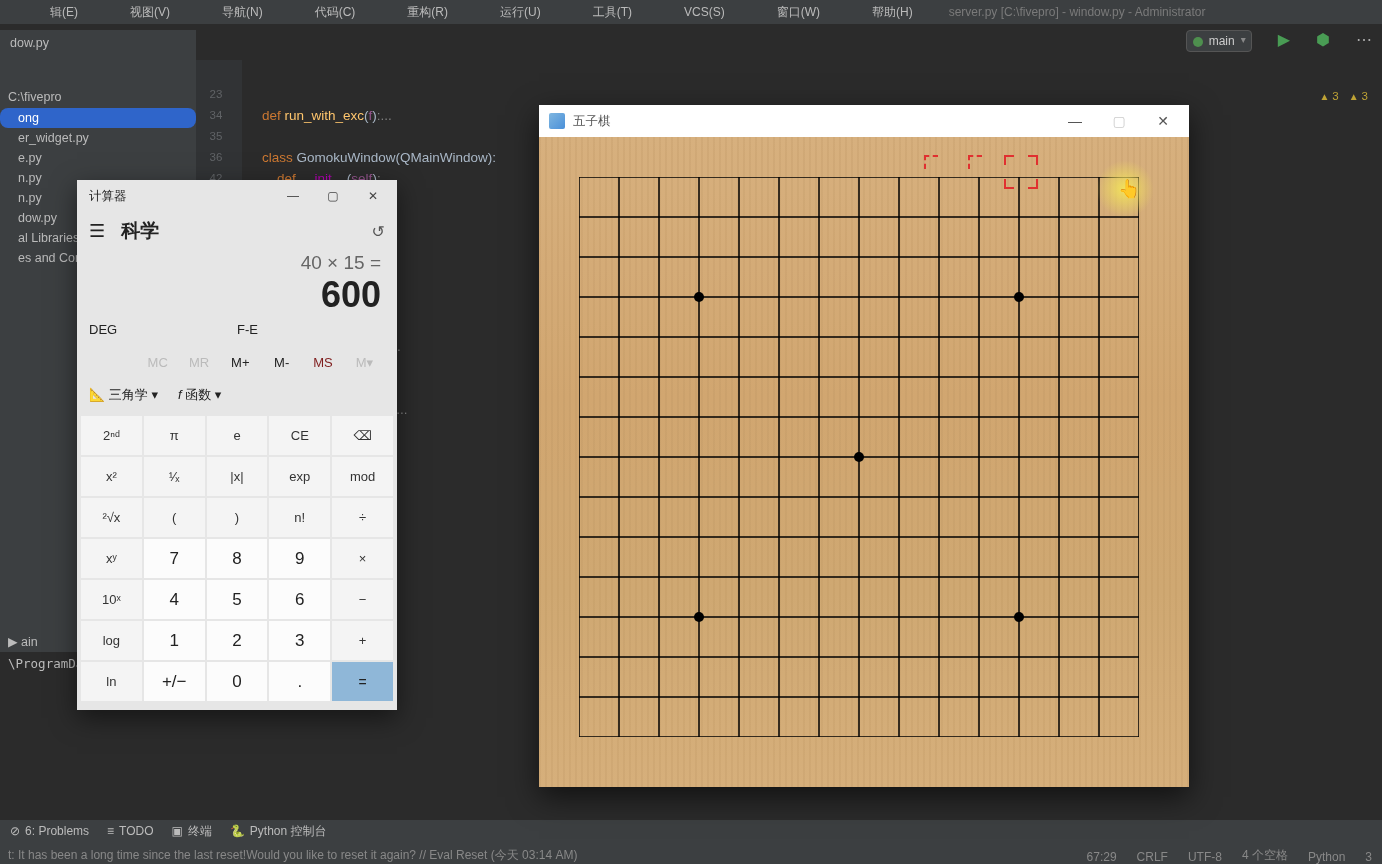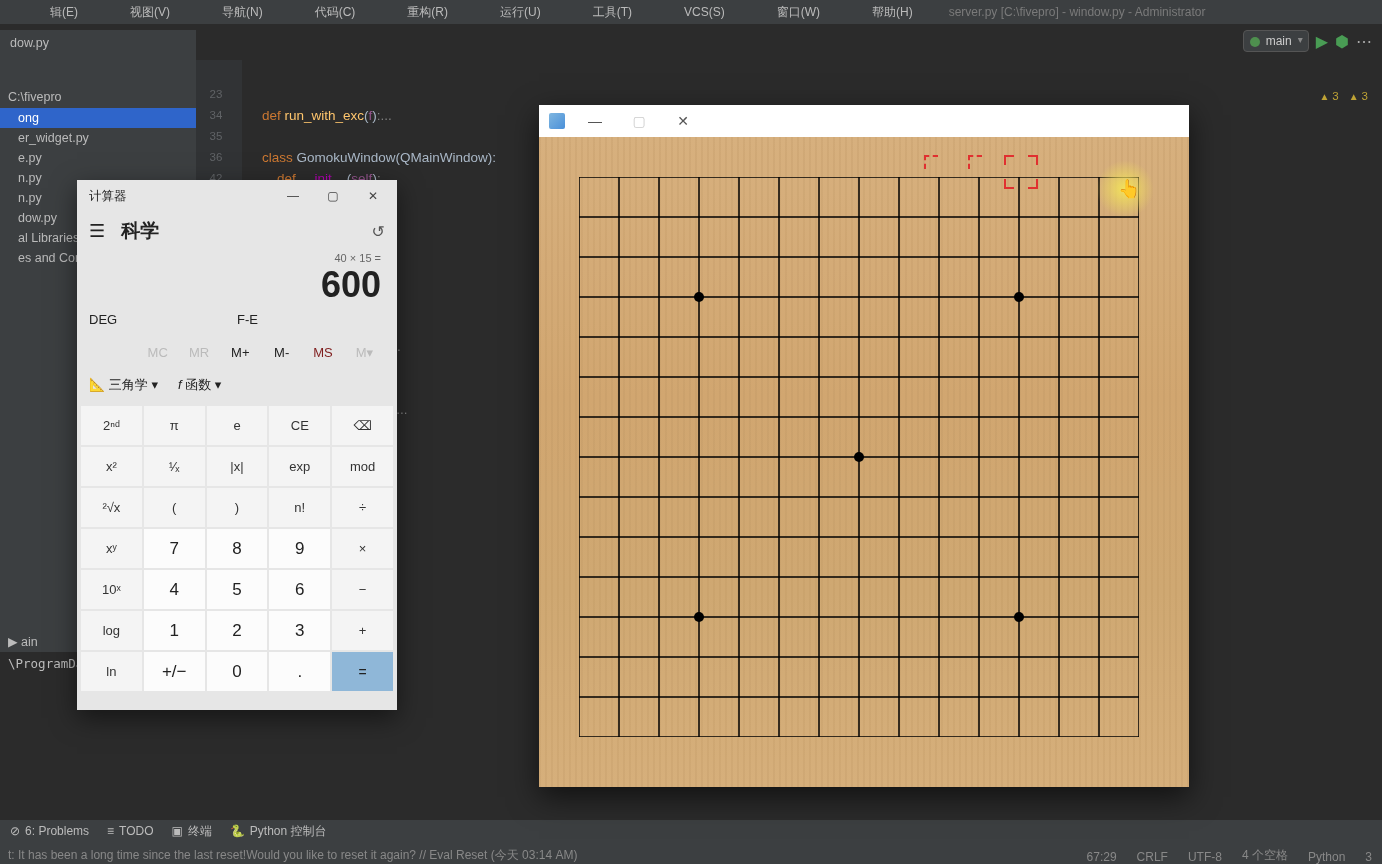--- a/index.html
+++ b/index.html
@@ -5,40 +5,40 @@
 * { box-sizing: border-box; margin: 0; padding: 0; font-family: "Segoe UI", "Microsoft YaHei", sans-serif; }
 html, body { width: 1382px; height: 864px; overflow: hidden; background: #2b2b2b; color: #a9b7c6; }
 body { position: relative; }
 
 
 .ide-menu { height: 24px; background: #3c3f41; display: flex; align-items: center; padding: 0 6px; font-size: 12px; color: #bbb; }
 .ide-menu .mi { padding: 2px 8px; cursor: default; margin-left: 36px; }
 .ide-menu .title { margin-left: 28px; color: #7a7a7a; }
 
 
-.ide-toolbar { position: absolute; top: 30px; right: 10px; display: flex; align-items: center; gap: 7px; }
+.ide-toolbar { position: absolute; top: 30px; right: 10px; display: flex; gap: 26px; }
 .run-select { background: #3c3f41; border: 1px solid #555; border-radius: 4px; padding: 3px 16px 3px 22px; color: #ccc; font-size: 12px; position: relative; }
 .run-select::before { content: ""; position: absolute; left: 6px; top: 6px; width: 10px; height: 10px; border-radius: 50%; background: #4e8f4e; }
 .run-select::after { content: "▾"; position: absolute; right: 5px; top: 3px; color: #888; font-size: 10px; }
 
 
 .tabs-row { position: absolute; left: 0; top: 32px; right: 0; height: 28px; background: #3c3f41; display: flex; align-items: center; padding-left: 200px; }
 .tab { display: flex; align-items: center; gap: 6px; padding: 0 10px; height: 28px; font-size: 12px; color: #bbb; border-right: 1px solid #2b2b2b; }
 .tab.active { background: #4e5254; border-bottom: 2px solid #3574f0; }
 .py-ico { width: 14px; height: 14px; background: linear-gradient(135deg,#3776ab 50%,#ffd43b 50%); border-radius: 2px; }
 .tab .x { color: #777; font-size: 11px; padding-left: 4px; }
 
 
 .proj-icons { position: absolute; left: 70px; top: 66px; display: flex; gap: 14px; color: #aaa; }
 .proj-icons span { font-size: 13px; }
 
 
 .proj { position: absolute; left: 0; top: 86px; width: 196px; background: #3c3f41; height: 560px; font-size: 12.5px; color: #bbb; }
 .proj .root { padding: 4px 8px; }
-.proj .item { padding: 3px 8px 3px 18px; white-space: nowrap; overflow: hidden; }
+.proj .item { padding: 3px 8px 3px 18px; white-space: nowrap; overflow: hidden; border-radius: 8px; }
 .proj .item.sel { background: #2f65ca; color: #fff; }
 
 
 .editor { position: absolute; left: 196px; top: 60px; right: 0; bottom: 28px; background: #2b2b2b; font-family: "JetBrains Mono","Consolas",monospace; font-size: 13.5px; }
 .gutter { position: absolute; left: 0; top: 0; width: 46px; background: #313335; color: #606366; text-align: center; padding: 24px 6px 0 0; line-height: 21px; font-size: 11.5px; }
 .code { position: absolute; left: 46px; top: 24px; padding-left: 20px; line-height: 21px; white-space: pre; color: #a9b7c6; }
 .kw { color: #cc7832; }
 .fn { color: #ffc66d; }
 .mg { color: #b200b2; }
 .cls { color: #a9b7c6; }
@@ -63,21 +63,21 @@
 
 .calc { position: absolute; left: 77px; top: 180px; width: 320px; height: 530px; background: #e6e6e6; box-shadow: 0 8px 24px rgba(0,0,0,.5); color:#222; }
 .calc-title { height: 32px; display:flex; align-items:center; padding: 0 4px 0 12px; font-size:12.5px; }
 .calc-title .t { flex:1; }
 .calc-title .wb { width:40px; text-align:center; font-size:12px; color:#444; }
 .calc-head { display:flex; align-items:center; padding: 6px 12px 4px; gap:16px; }
 .calc-head .ham { font-size:18px; }
 .calc-head .h2 { font-size:19px; font-weight:600; }
 .calc-head .hist { margin-left:auto; font-size:16px; color:#555; }
 .calc-disp { text-align:right; padding: 4px 16px 2px; }
-.calc-disp .expr { font-size:11px; color:#666; }
+.calc-disp .expr { font-size:19px; color:#666; }
 .calc-disp .res { font-size:36px; font-weight:600; }
 .calc-row { display:flex; align-items:center; padding: 8px 12px; font-size:13px;margin-left:48px; }
 .calc-row.muted { color:#999; }
 .calc-row .cell { flex:1; text-align:center; font-size:13px; }
 .calc-row .cell.dis { color:#bbb; }
 .calc-dd { padding: 8px 12px; display:flex; gap:20px; font-size:13px; }
 .calc-grid { display:grid; grid-template-columns: repeat(5,1fr); gap:2px; padding: 4px; }
 .calc-grid button { border:none; background:#f4f4f4; height:39px; font-size:14px; color:#222; }
 .calc-grid button.fn { background:#f4f4f4; color:#333; font-size:13px; }
 .calc-grid button.num { background:#fcfcfc; font-size:17px; }
@@ -308,20 +308,21 @@
       <button class="num">+/−</button>
       <button class="num">0</button>
       <button class="num">.</button>
       <button class="eq">=</button>
     </div>
 </div>
 
 <div class="gom">
   <div class="gom-title">
     <span class="ico"></span>
+    <span class="t">五子棋</span>
     <span class="wb">—</span>
     <span class="wb" style="color:#ccc">▢</span>
     <span class="wb">✕</span>
   </div>
   <div class="gom-board">
     <div class="gom-grid">
       <svg viewBox="0 0 560 560" id="board-svg">
           <line x1="0" y1="0" x2="560" y2="0" stroke="#000" stroke-width="1.5"></line>
           <line x1="0" y1="0" x2="0" y2="560" stroke="#000" stroke-width="1.5"></line>
           <line x1="0" y1="40" x2="560" y2="40" stroke="#000" stroke-width="1.5"></line>

